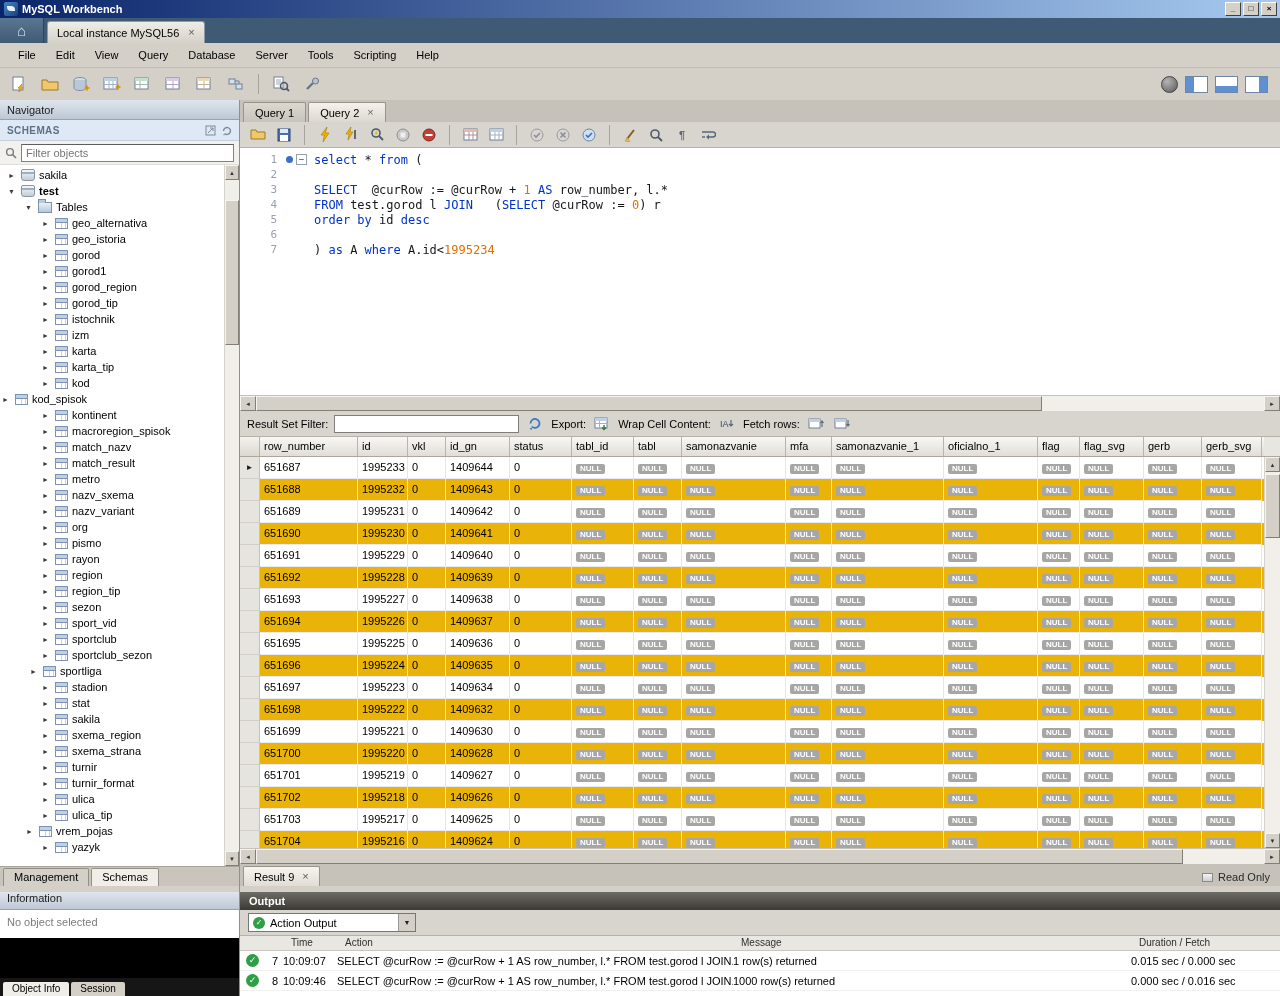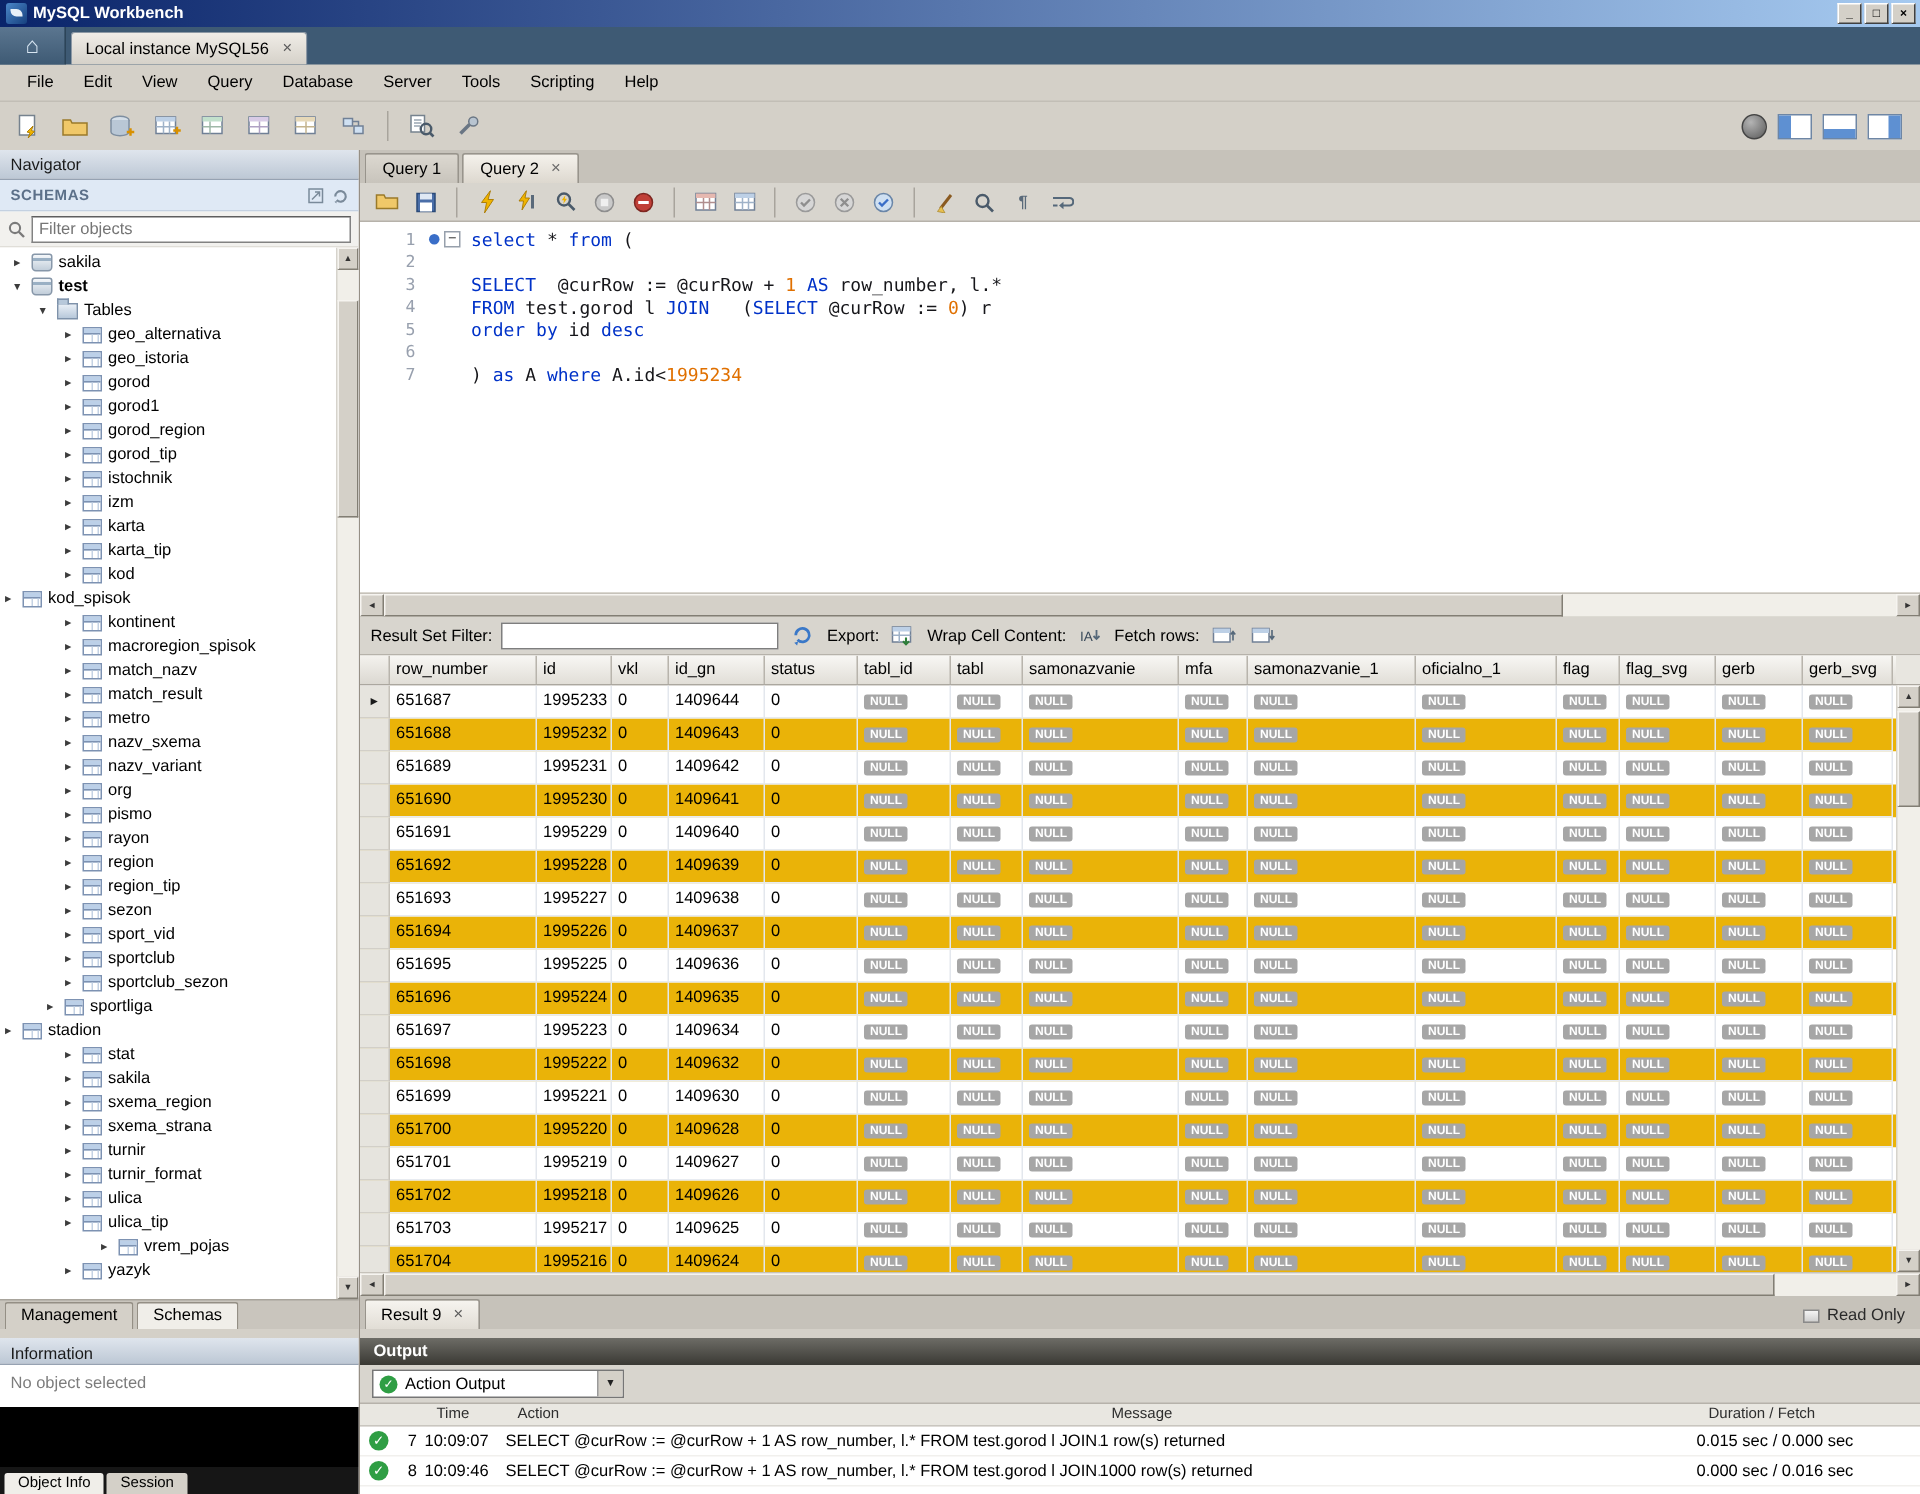--- a/index.html
+++ b/index.html
@@ -53,21 +53,21 @@
 .i-schema::before{content:"";position:absolute;left:0;right:0;top:2px;height:2px;background:#9ab0c4;}
 .i-folder{flex:0 0 14px;width:14px;height:11px;background:linear-gradient(#e9eff6,#b7c8da);border:1px solid #7e92aa;position:relative;}
 .i-folder::before{content:"";position:absolute;left:-1px;top:-4px;width:6px;height:3px;background:#b7c8da;border:1px solid #7e92aa;border-bottom:none;}
 .i-table{flex:0 0 13px;width:13px;height:11px;background:#fff;border:1px solid #7d92b2;position:relative;}
 .i-table::before{content:"";position:absolute;left:0;right:0;top:0;height:3px;background:#bcd0e8;border-bottom:1px solid #7d92b2;}
 .i-table::after{content:"";position:absolute;left:5px;top:4px;bottom:0;width:1px;background:#c4d2e4;box-shadow:4px 0 0 #c4d2e4;}
 .mgmt-tabs{flex:0 0 20px;background:#c9c5bd;display:flex;align-items:flex-end;padding-left:3px;gap:2px;border-top:1px solid #a8a49c;}
 .mtab{padding:2px 10px 3px;background:#d4d0c8;border:1px solid #948f85;border-bottom:none;border-radius:2px 2px 0 0;}
 .mtab.active{background:#f0eee9;}
 .lp-gap{flex:0 0 6px;background:#d4d0c8;}
-.info-header{flex:0 0 18px;background:linear-gradient(#dfe5ed,#bdc8d5);border-bottom:1px solid #96a2b2;display:flex;align-items:flex-end;padding:0 7px;color:#1a1a1a;}
+.info-header{flex:0 0 18px;background:linear-gradient(#dfe5ed,#bdc8d5);border-bottom:1px solid #96a2b2;display:flex;align-items:flex-start;padding:0 7px;color:#1a1a1a;}
 .info-body{flex:0 0 28px;background:#fff;color:#7c7c7c;padding:6px 7px;}
 .black-box{flex:0 0 40px;background:#000;}
 .info-tabs{flex:0 0 18px;background:#161616;display:flex;align-items:flex-end;gap:2px;padding-left:3px;}
 .itab{padding:1px 9px 2px;background:#d4d0c8;border-radius:2px 2px 0 0;font-size:10px;}
 .itab.active{background:#f0eee9;}
 
 
 .vscroll{position:absolute;right:0;top:0;bottom:0;width:15px;background:#f1efe9;border-left:1px solid #d6d3cc;display:flex;flex-direction:column;}
 .sb-btn{flex:0 0 15px;height:15px;background:#d4d0c8;border:1px solid;border-color:#f6f4f0 #827e74 #827e74 #f6f4f0;font-size:6px;color:#333;display:flex;align-items:center;justify-content:center;}
 .sb-btn.h{flex:0 0 16px;width:16px;height:100%;}
@@ -445,21 +445,21 @@
             <div class="tree-row" style="padding-left: 40px;">
               <span class="tw">►</span>
               <span class="i-table"></span>
               <span class="tree-label">sportclub_sezon</span>
             </div>
             <div class="tree-row" style="padding-left: 28px;">
               <span class="tw">►</span>
               <span class="i-table"></span>
               <span class="tree-label">sportliga</span>
             </div>
-            <div class="tree-row" style="">
+            <div class="tree-row" style="padding-left: 40px;">
               <span class="tw">►</span>
               <span class="i-table"></span>
               <span class="tree-label">stadion</span>
             </div>
             <div class="tree-row" style="padding-left: 40px;">
               <span class="tw">►</span>
               <span class="i-table"></span>
               <span class="tree-label">stat</span>
             </div>
             <div class="tree-row" style="padding-left: 40px;">
@@ -490,21 +490,21 @@
             <div class="tree-row" style="padding-left: 40px;">
               <span class="tw">►</span>
               <span class="i-table"></span>
               <span class="tree-label">ulica</span>
             </div>
             <div class="tree-row" style="padding-left: 40px;">
               <span class="tw">►</span>
               <span class="i-table"></span>
               <span class="tree-label">ulica_tip</span>
             </div>
-            <div class="tree-row" style="padding-left: 64px;">
+            <div class="tree-row" style="padding-left: 24px;">
               <span class="tw">►</span>
               <span class="i-table"></span>
               <span class="tree-label">vrem_pojas</span>
             </div>
             <div class="tree-row" style="padding-left: 40px;">
               <span class="tw">►</span>
               <span class="i-table"></span>
               <span class="tree-label">yazyk</span>
             </div>
           </div>

